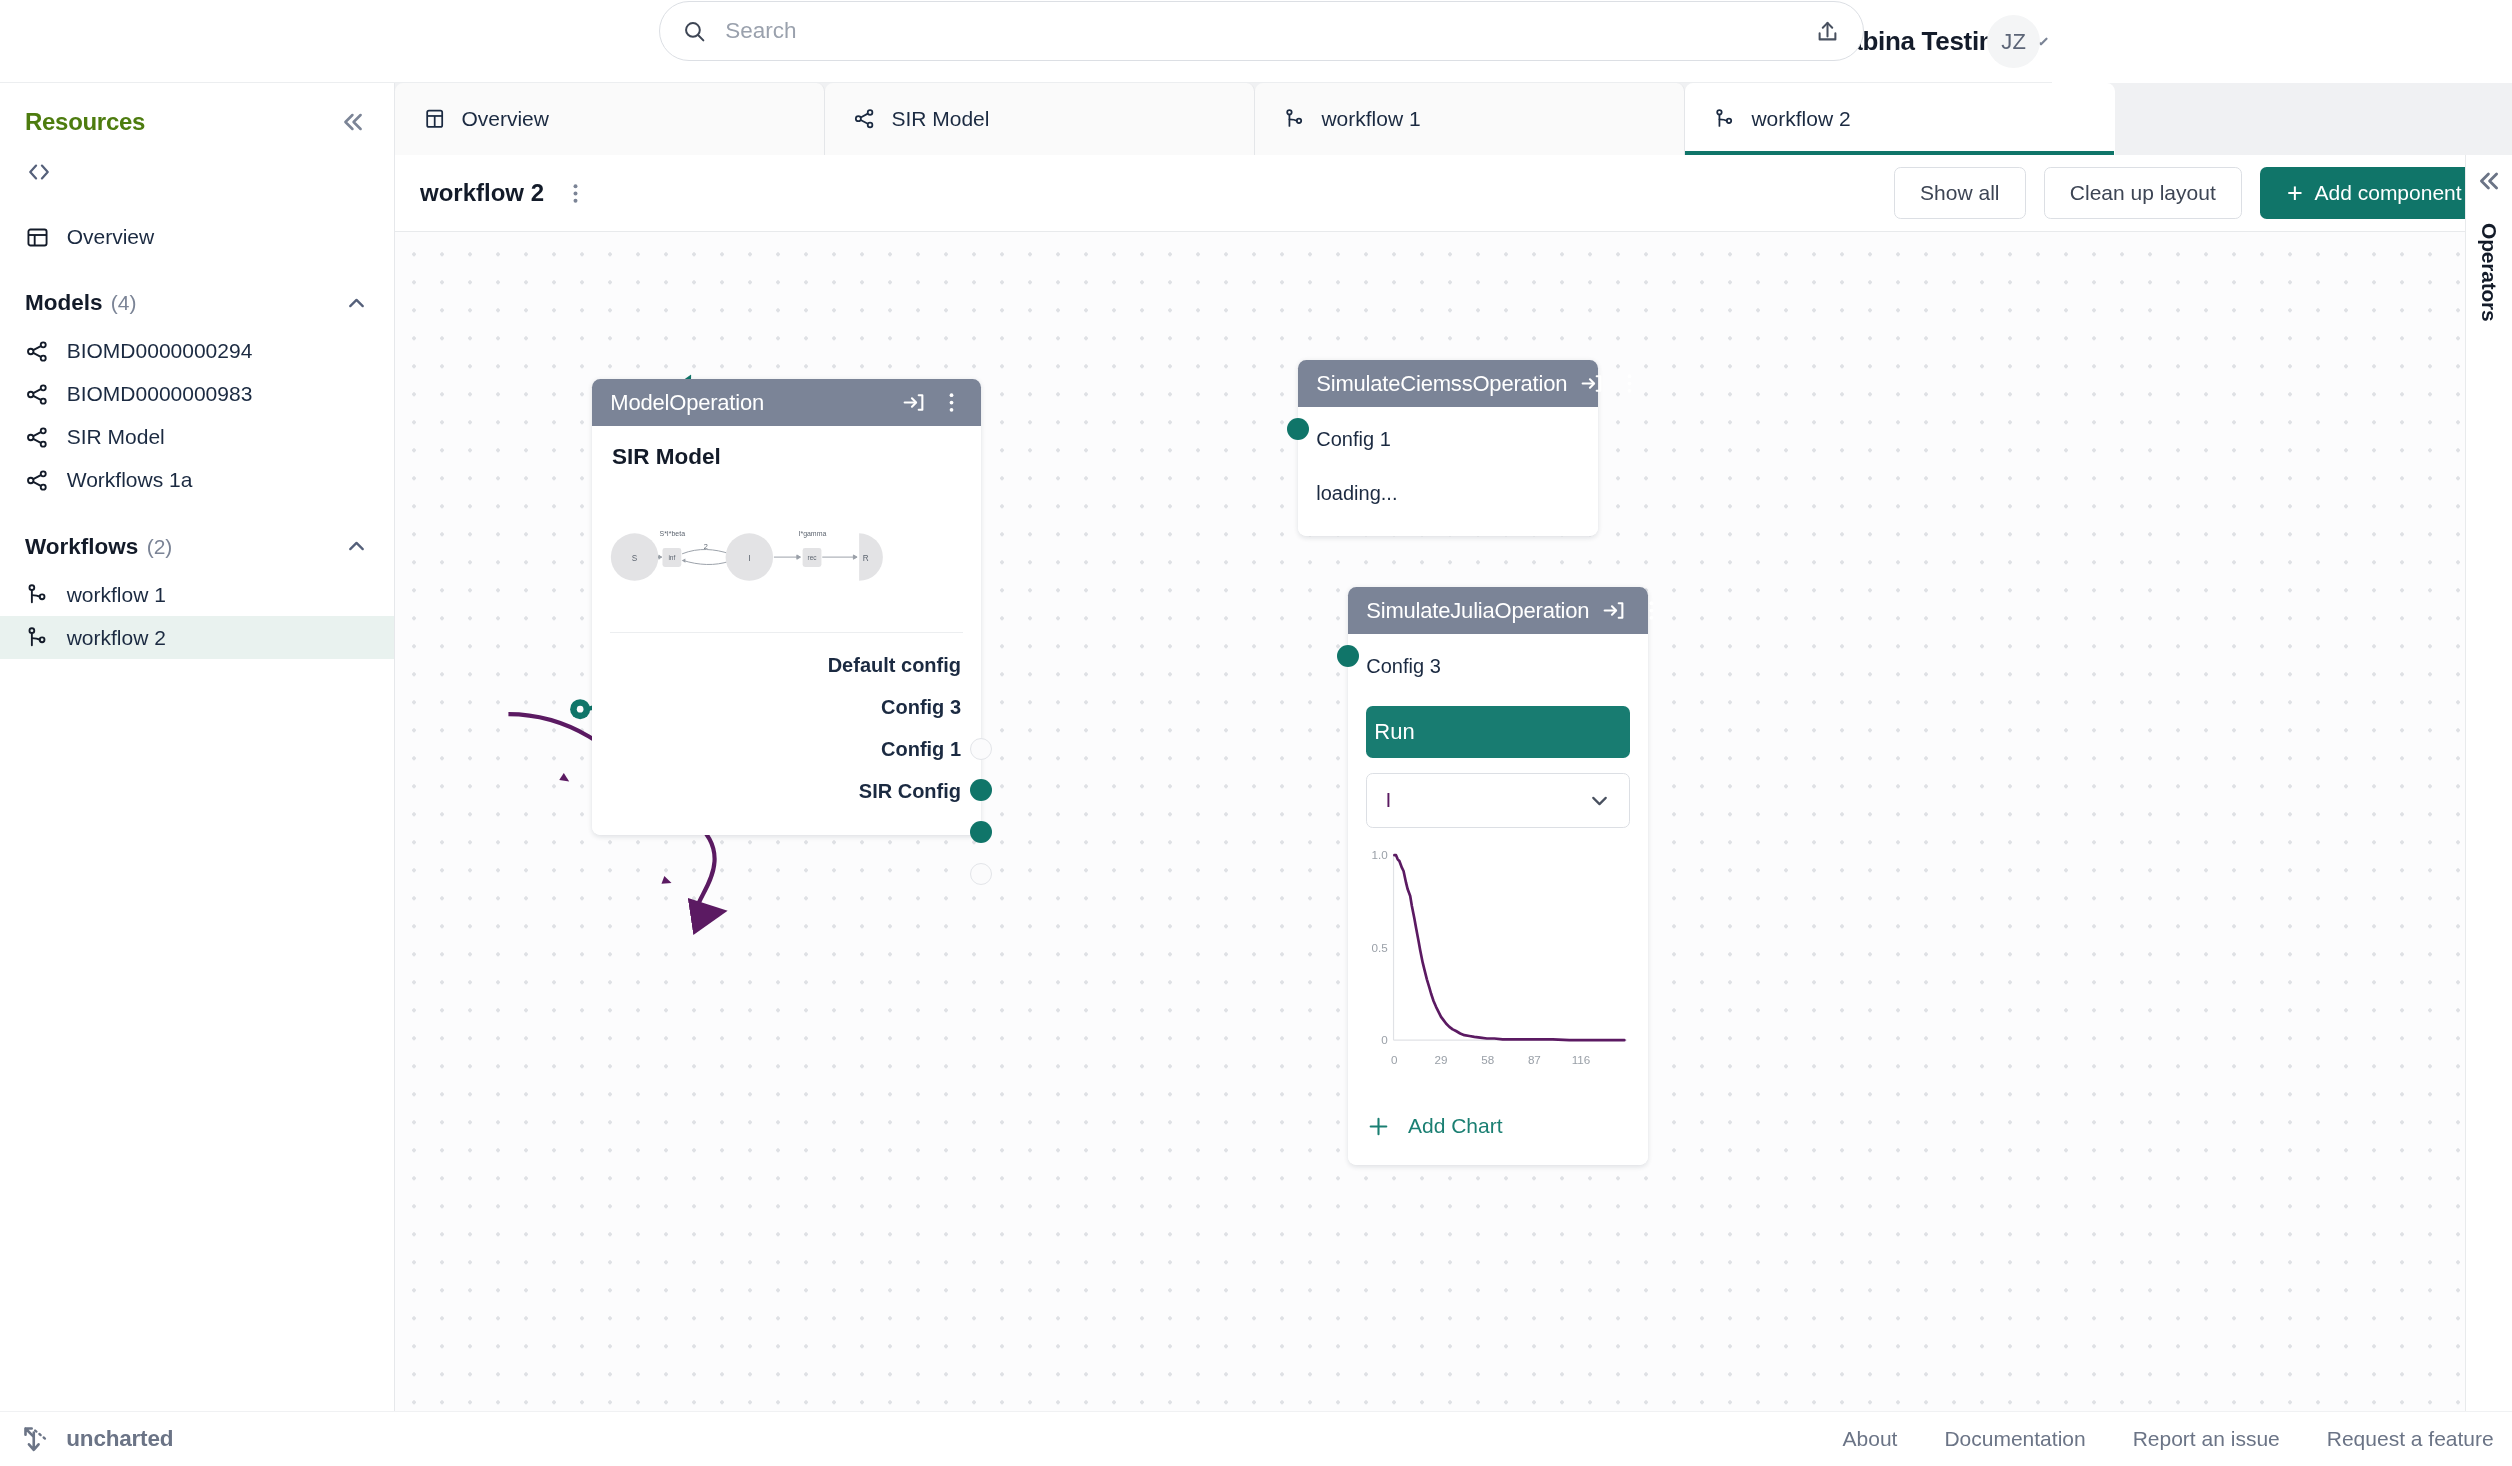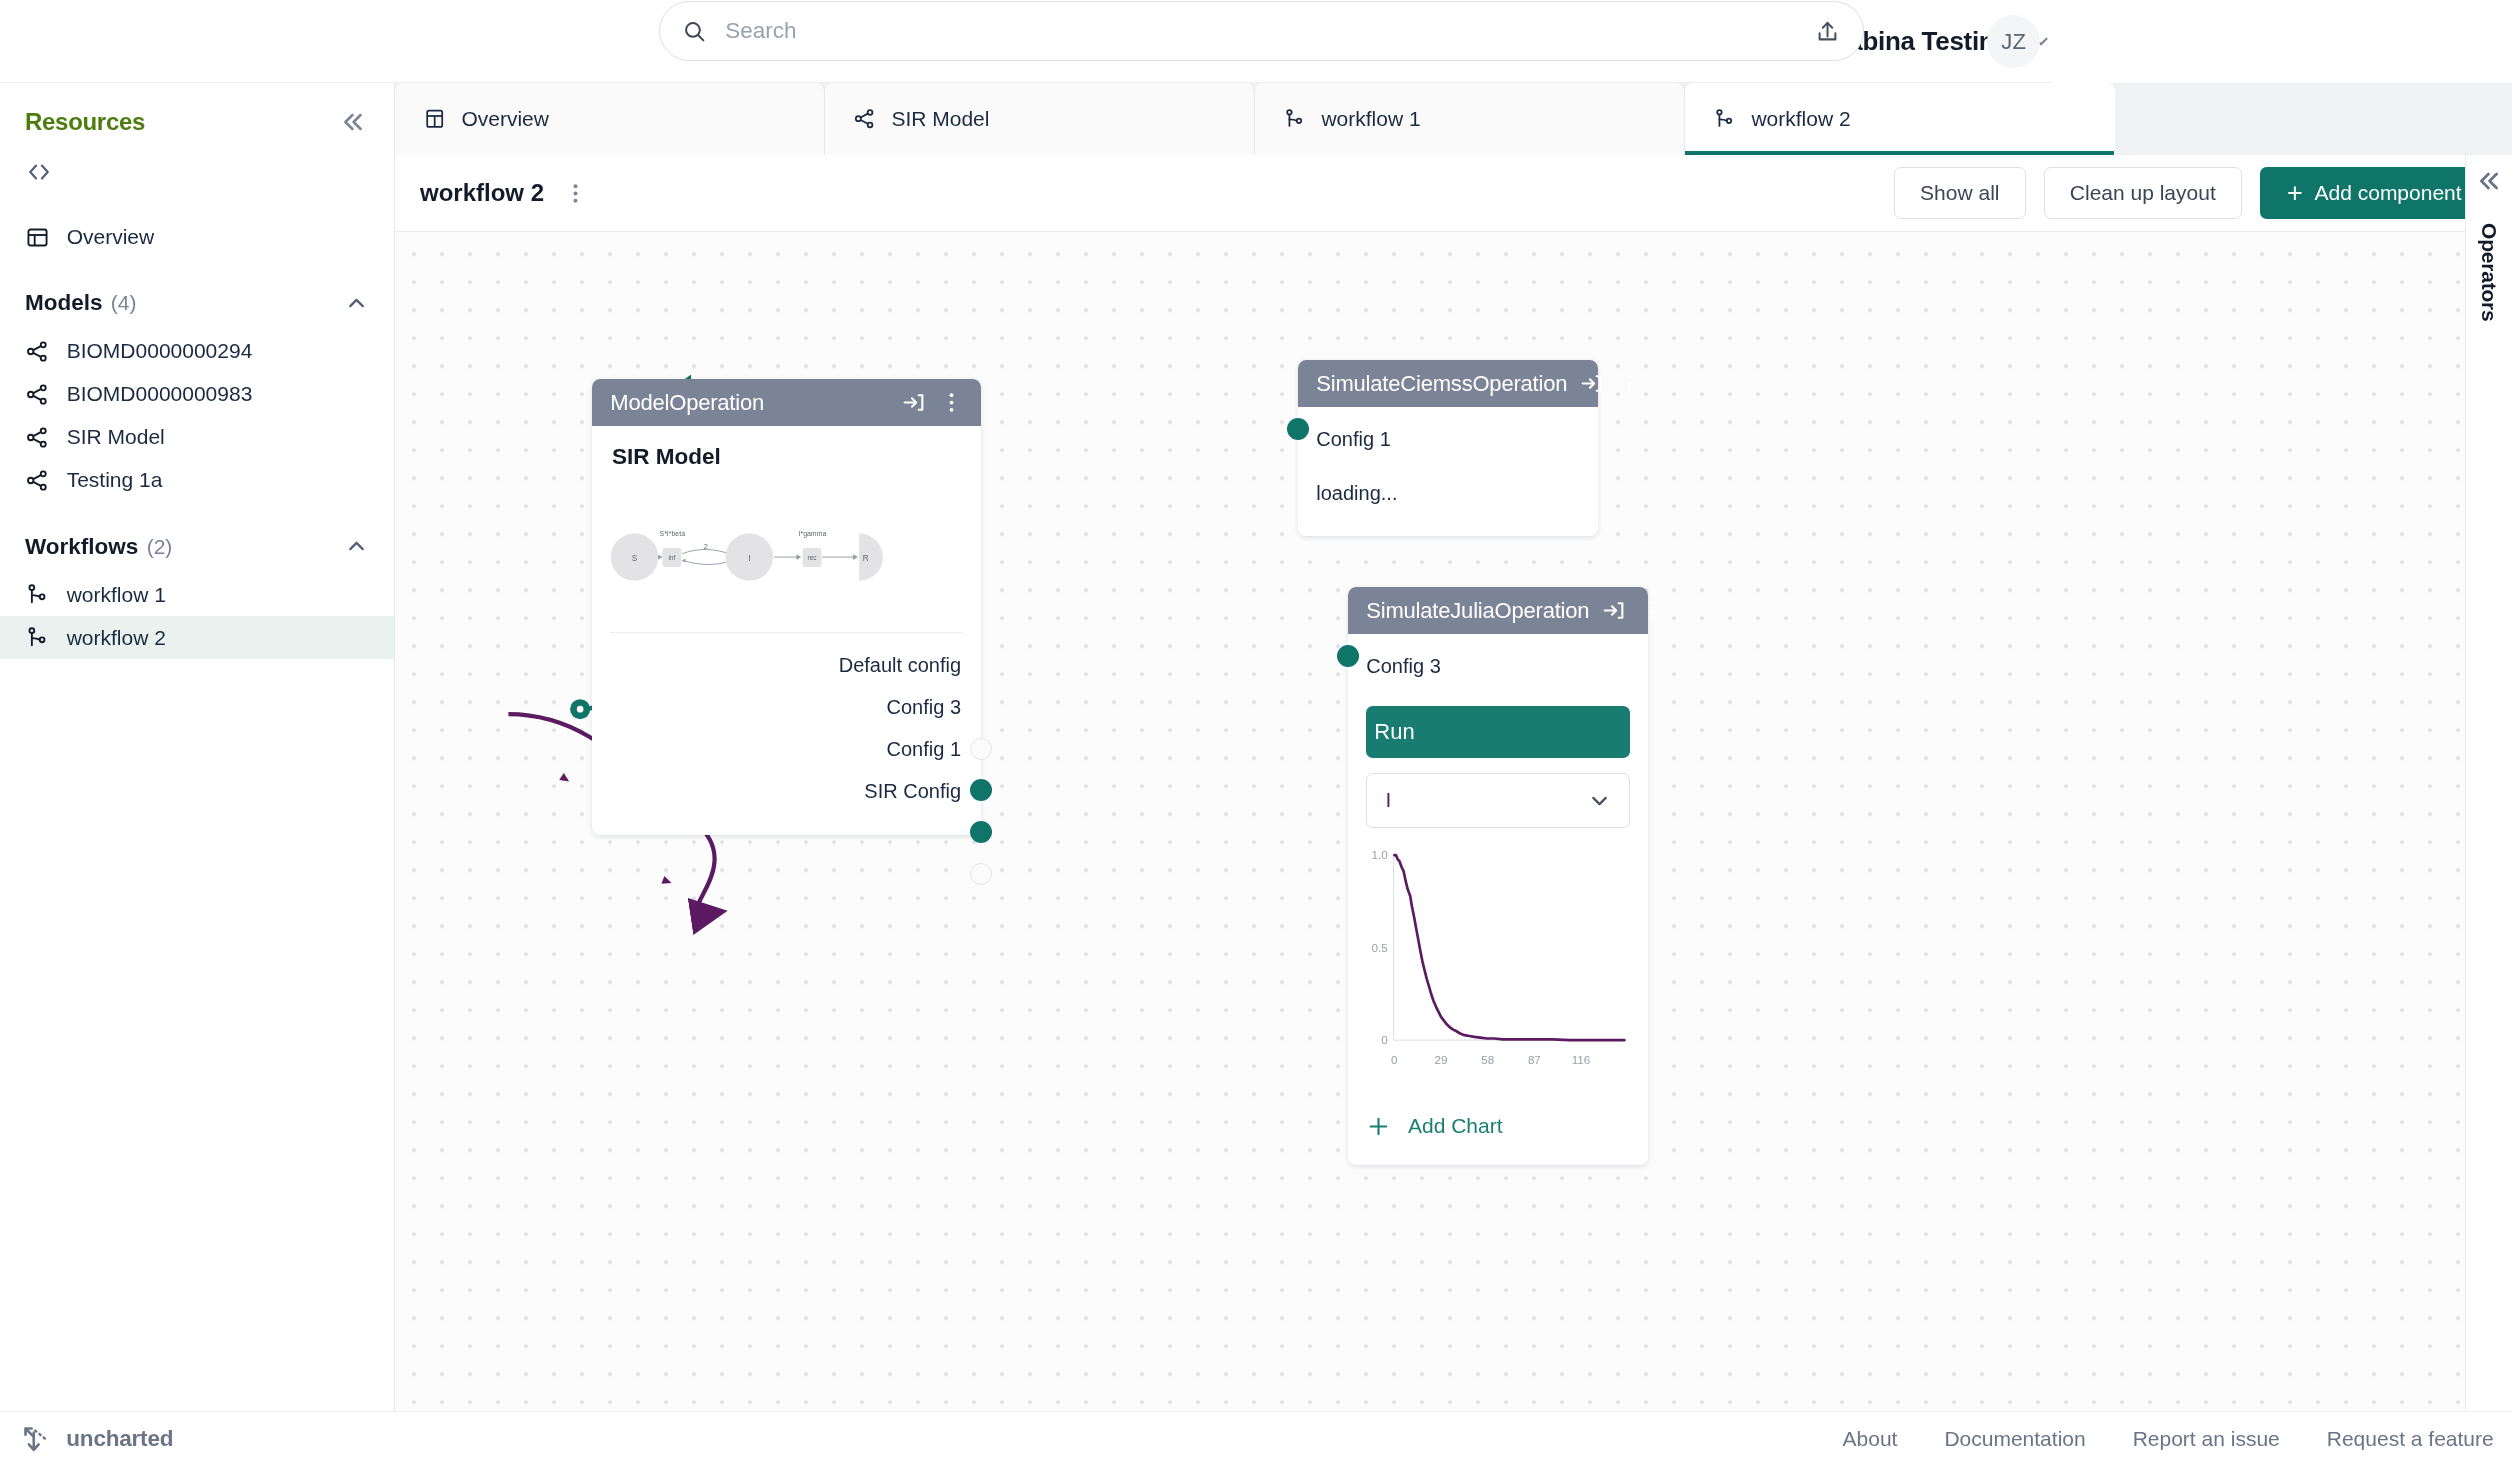--- a/index.html
+++ b/index.html
@@ -149,21 +149,21 @@
   .node-icon { width: 25px; height: 25px; color: #fff; cursor: pointer; }
   .node-body { padding: 15px 18.3px 16.7px 18.3px; background: #fff; border-bottom-left-radius: 8.3px; border-bottom-right-radius: 8.3px; }
 
   .port {
     position: absolute; width: 22px; height: 22px; border-radius: 50%;
     background: #107569; z-index: 5;
   }
   .port.empty { background: #fbfbfc; border: 1.7px solid #e3e5e9; }
 
   .port-row { display: flex; align-items: center; height: 42px; font-size: 20px; color: #1b2a41; }
-  .port-row.right { justify-content: flex-end; }
+  .port-row.right { justify-content: flex-end; font-weight: bold; }
 
   
   .model-name { font-size: 22.5px; font-weight: 700; color: #131b29; margin: 3.3px 0 6.7px 1.7px; }
   .model-preview { height: 152px; position: relative; }
   .model-divider { height: 0.8px; background: #eceef0; margin: 3.3px 0 11.7px 0; }
   .out-list { padding-right: 1.7px; }
   .out-label { font-size: 20px; color: #1b2a41; }
 
   
   .sj-run {
@@ -298,21 +298,21 @@
       <span>SIR Model</span>
     </div>
     <div class="nav-item">
       <svg class="ic" viewBox="0 0 24 24" fill="none">
         <circle cx="17.5" cy="5.6" r="2.4" stroke="currentColor" stroke-width="1.8"></circle>
         <circle cx="17.5" cy="18.4" r="2.4" stroke="currentColor" stroke-width="1.8"></circle>
         <circle cx="5.5" cy="12" r="2.6" stroke="currentColor" stroke-width="1.8"></circle>
         <path d="M7.9 10.7 L15.2 6.8" stroke="currentColor" stroke-width="1.8"></path>
         <path d="M7.9 13.3 L15.2 17.2" stroke="currentColor" stroke-width="1.8"></path>
       </svg>
-      <span>Testing 1a</span>
+      <span>Workflows 1a</span>
     </div>
 
     <div class="group-head">
       <span class="group-title">Workflows</span>
       <span class="group-count">(2)</span>
       <svg class="group-chevron" viewBox="0 0 24 24" fill="none">
         <path d="M6 14.5 L12 8.5 L18 14.5" stroke="currentColor" stroke-width="2.2" stroke-linecap="round" stroke-linejoin="round"></path>
       </svg>
     </div>
     <div class="nav-item">

